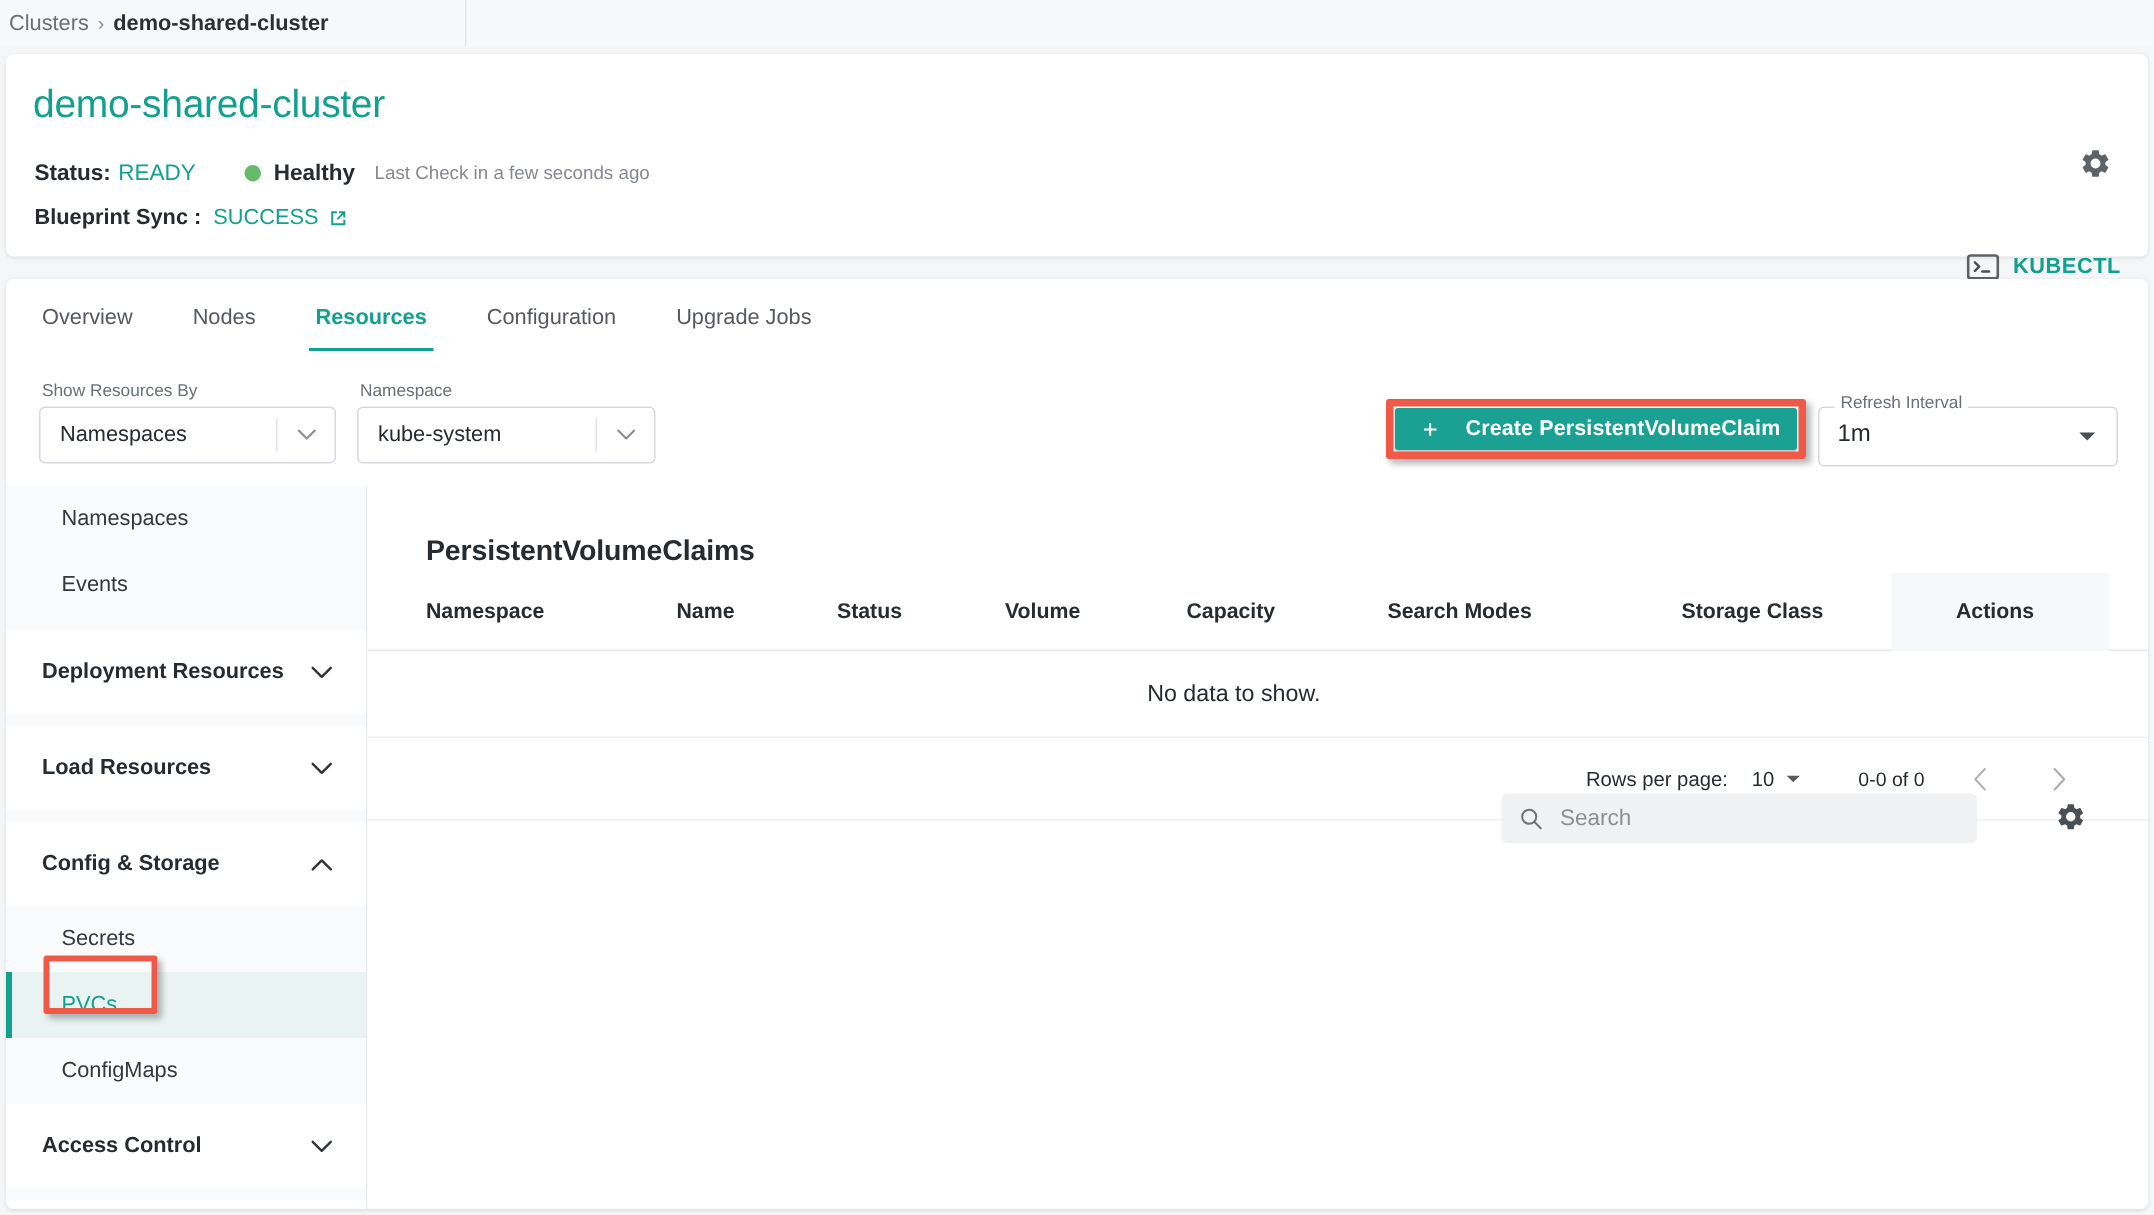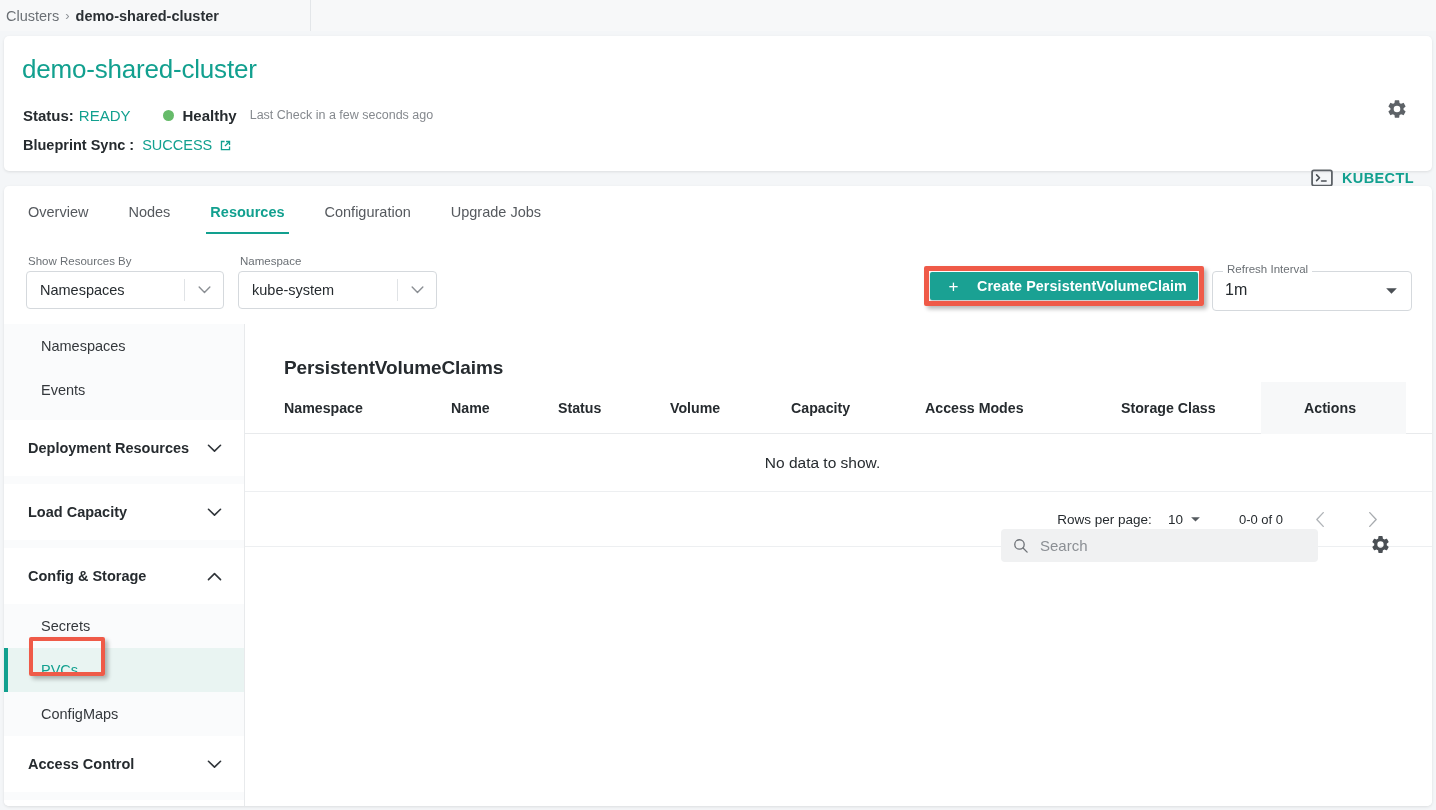--- a/index.html
+++ b/index.html
@@ -351,21 +351,21 @@
         <span>Deployment Resources</span>
         <span>
           <svg width="15" height="9" viewBox="0 0 16 10">
               <path d="M1.3 1.4L8 8l6.7-6.6" fill="none" stroke="#30353a" stroke-width="1.8" stroke-linecap="round" stroke-linejoin="round"></path>
             </svg>
         </span>
       </div>
       <div class="side-divider"></div>
 
       <div class="side-section">
-        <span>Load Capacity</span>
+        <span>Load Resources</span>
         <span>
           <svg width="15" height="9" viewBox="0 0 16 10">
               <path d="M1.3 1.4L8 8l6.7-6.6" fill="none" stroke="#30353a" stroke-width="1.8" stroke-linecap="round" stroke-linejoin="round"></path>
             </svg>
         </span>
       </div>
       <div class="side-divider"></div>
 
       <div class="side-section">
         <span>Config &amp; Storage</span>
@@ -397,21 +397,21 @@
       <div class="table-title">PersistentVolumeClaims</div>
 
       <div class="tbl">
         <div class="tbl-header">
           <div class="th-actions-bg"></div>
           <div class="th" style="left:39px">Namespace</div>
           <div class="th" style="left:206px">Name</div>
           <div class="th" style="left:313px">Status</div>
           <div class="th" style="left:425px">Volume</div>
           <div class="th" style="left:546px">Capacity</div>
-          <div class="th" style="left:680px">Access Modes</div>
+          <div class="th" style="left:680px">Search Modes</div>
           <div class="th" style="left:876px">Storage Class</div>
           <div class="th" style="left:1059px">Actions</div>
         </div>
 
         <div class="no-data">No data to show.</div>
 
         <div class="pager">
           <span class="pager-label">Rows per page:</span>
           <span class="pager-rows">10</span>
           <span class="pager-caret">

